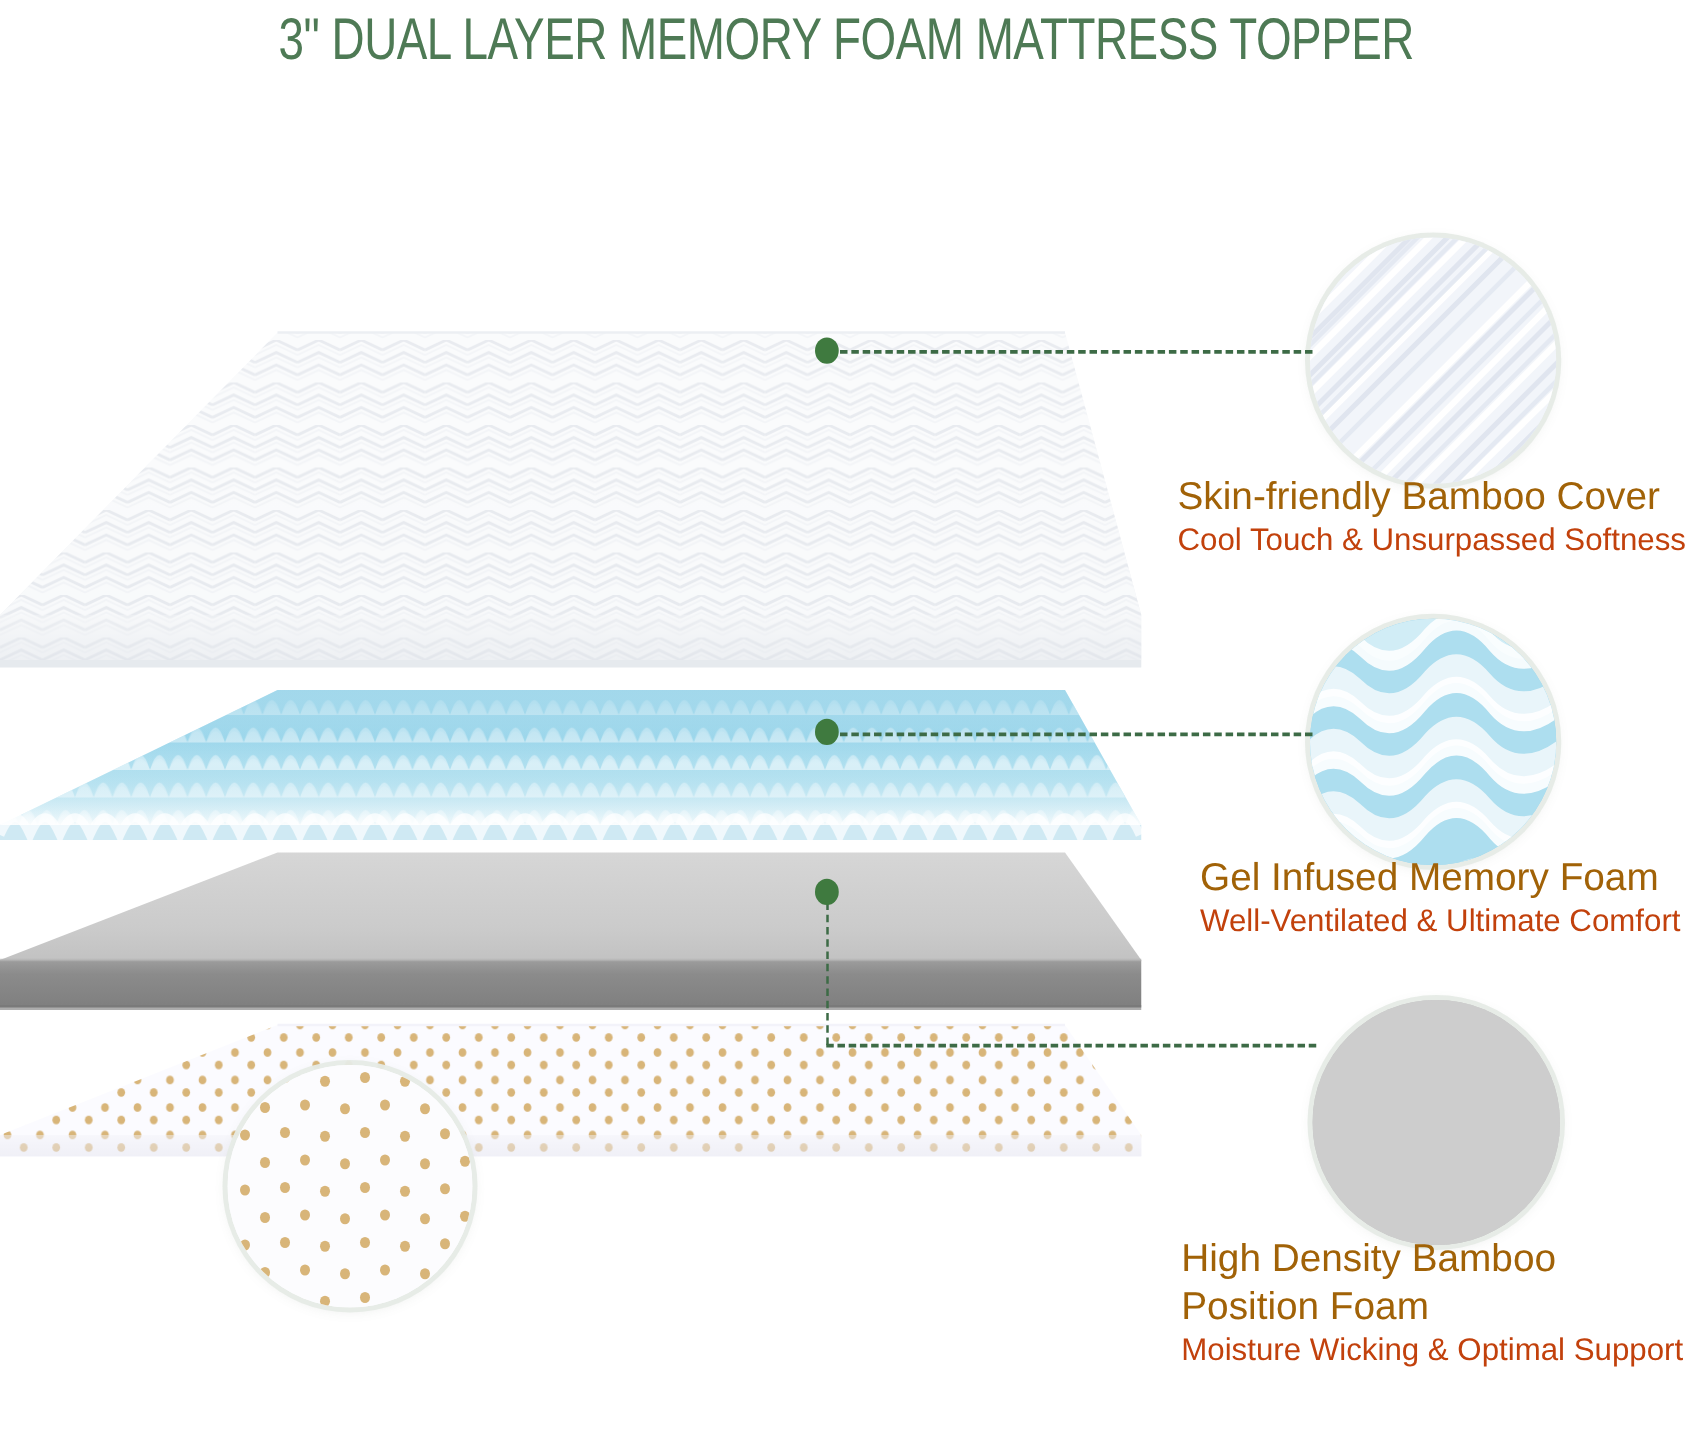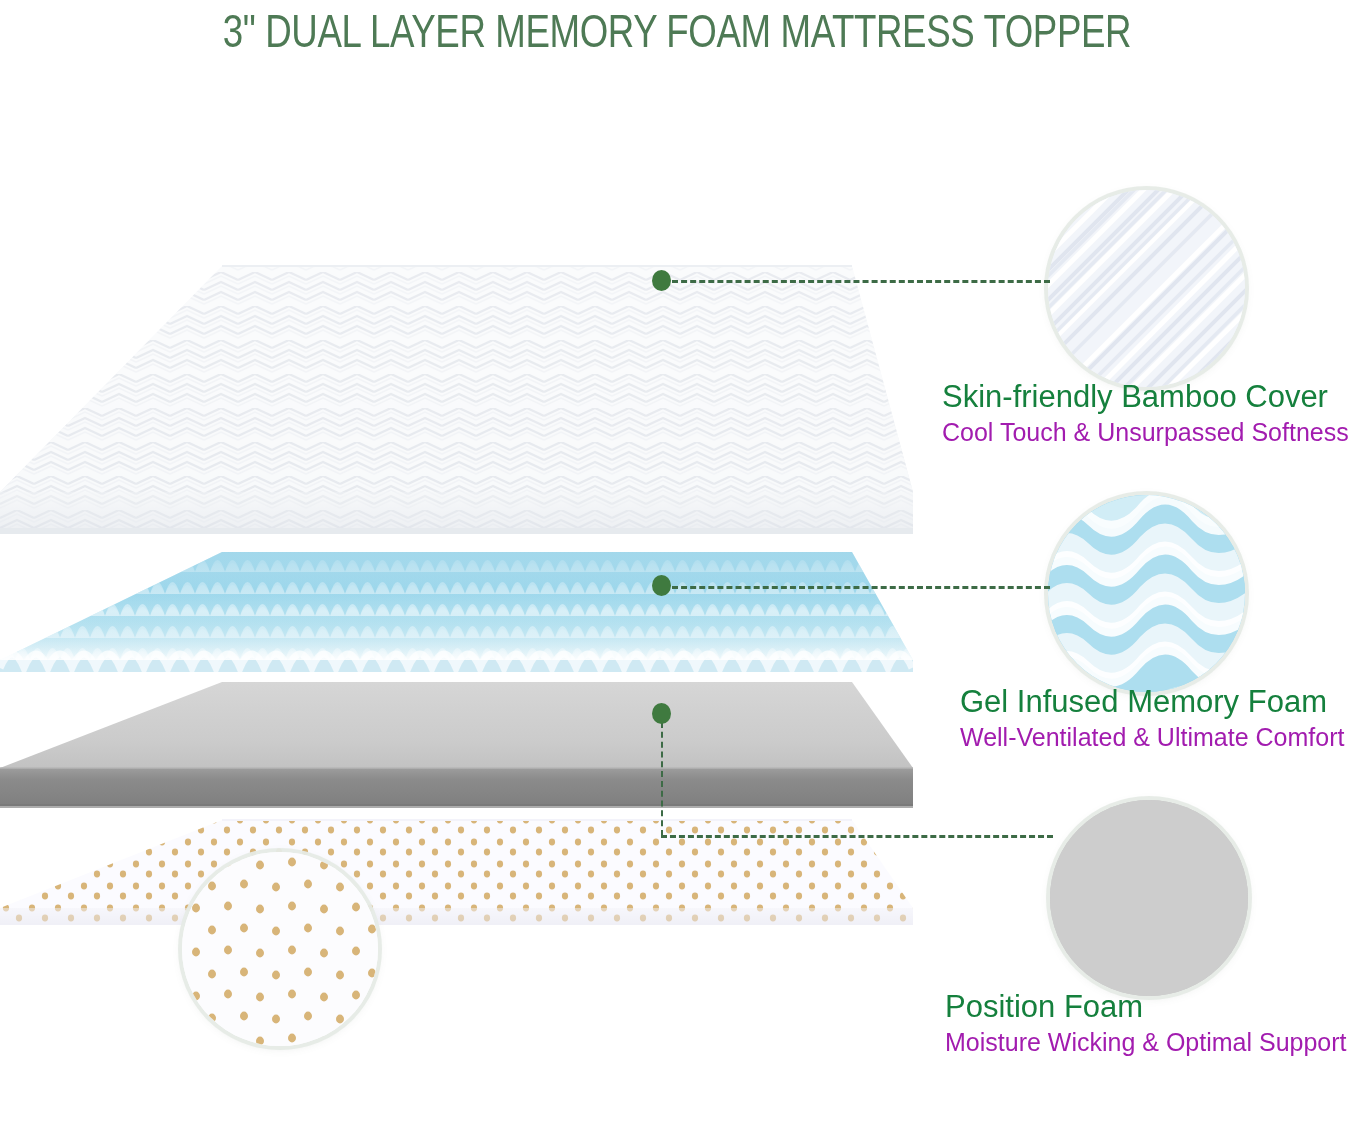--- a/index.html
+++ b/index.html
@@ -35,25 +35,25 @@
   .c-nonslip{left:182px;top:852px;width:196px;height:194px;background:#fbfbfd;}
 
   
   .dot{position:absolute;width:19px;height:21px;border-radius:50%;background:#3f7a3f;}
   .dash-h{position:absolute;height:0;border-top:3px dashed #3d6b46;}
   .dash-v{position:absolute;width:0;border-left:2px dashed #3d6b46;}
 
   
   .lbl{position:absolute;}
   .lbl .head{
-    color:#15803d;font-size:31px;line-height:38px;font-weight:400;
+    color:#a16207;font-size:31px;line-height:38px;font-weight:400;
     font-family:"Liberation Sans",sans-serif;white-space:nowrap;
   }
   .lbl .sub{
-    color:#a21caf;font-size:25px;line-height:33px;font-weight:400;
+    color:#c2410c;font-size:25px;line-height:33px;font-weight:400;
     font-family:"Liberation Sans",sans-serif;white-space:nowrap;
   }
   .lbl.right{right:10px;text-align:right;}
   .lbl.right .head,.lbl.right .sub{text-align:left;}
   .lbl.left{left:168px;text-align:left;}
 
   .l-cover{top:378px;left:942px;}
   .l-gel{top:683px;left:942px;margin-left:18px;}
   .l-dense{top:988px;left:945px;}
   .l-nonslip{top:1042px;left:168px;}
@@ -297,18 +297,19 @@
     <div class="head">Skin-friendly Bamboo Cover</div>
     <div class="sub">Cool Touch &amp; Unsurpassed Softness</div>
   </div>
 
   <div class="lbl right l-gel">
     <div class="head">Gel Infused Memory Foam</div>
     <div class="sub">Well-Ventilated &amp; Ultimate Comfort</div>
   </div>
 
   <div class="lbl right l-dense">
+    <div class="head">High Density Bamboo</div>
     <div class="head">Position Foam</div>
     <div class="sub">Moisture Wicking &amp; Optimal Support</div>
   </div>
 
 
 </div>
 
 </body></html>

